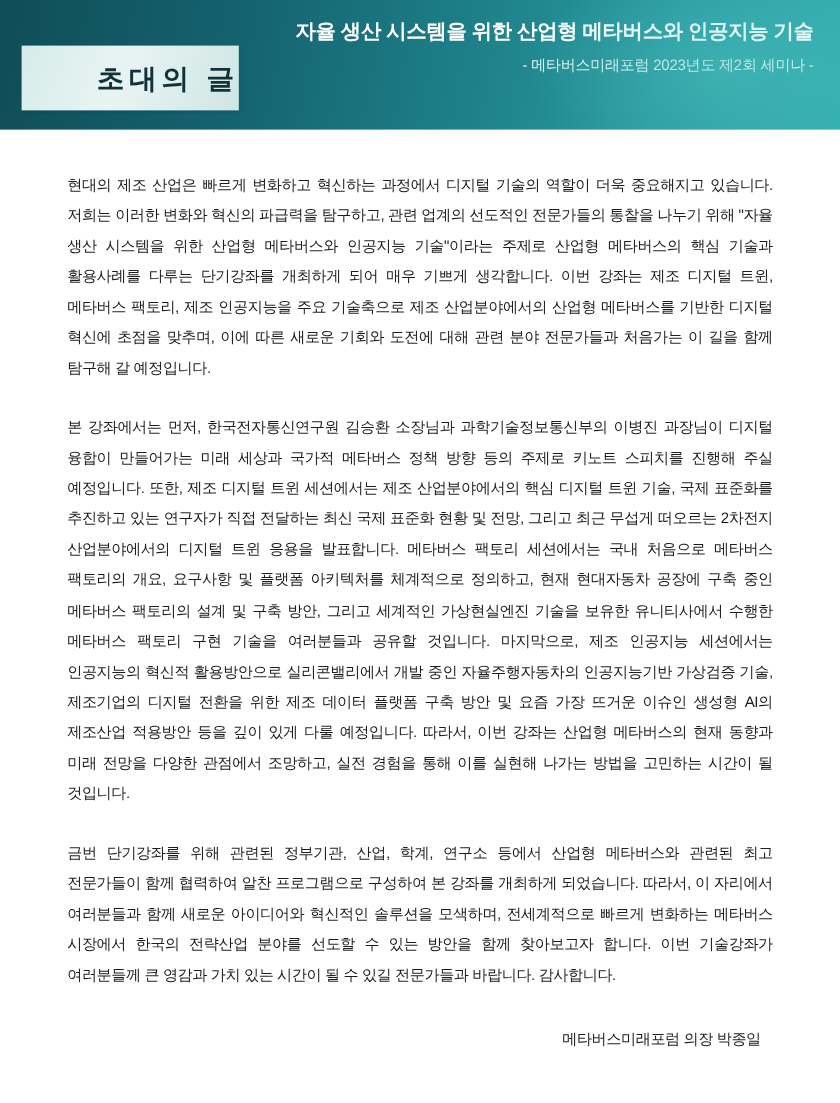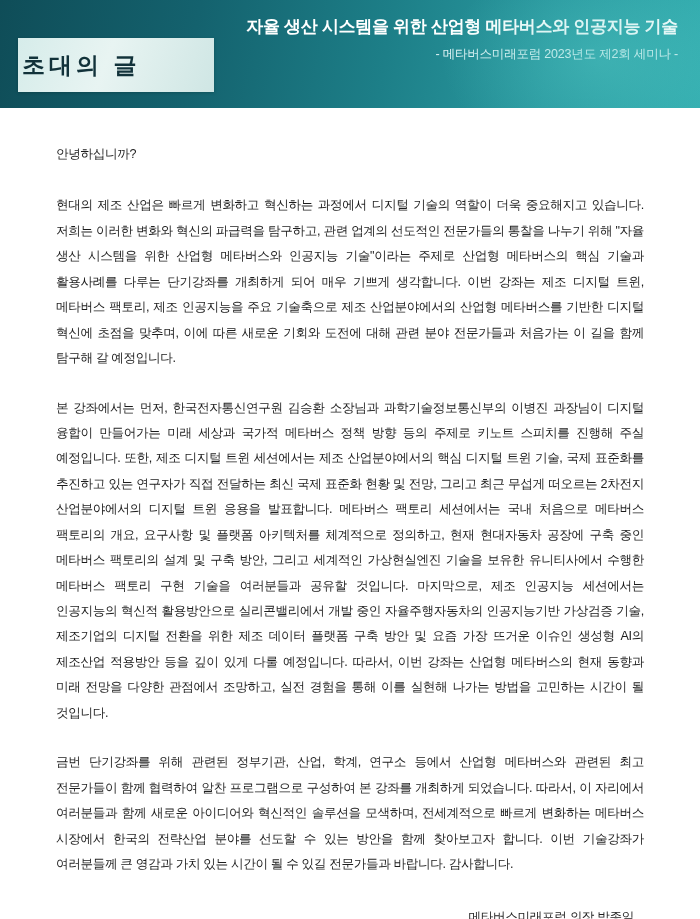--- a/index.html
+++ b/index.html
@@ -55,26 +55,26 @@
     margin-top: 8px;
     letter-spacing: -0.2px;
     white-space: nowrap;
   }
 
   
   .ribbon {
     position: absolute;
     left: 18px;
     top: 38px;
-    width: 196px;
+    width: 181px;
     height: 54px;
     background: linear-gradient(110deg, #d6ecea 0%, #e8f4f2 45%, #cfe6e4 100%);
     display: flex;
     align-items: center;
-    justify-content: flex-start;
+    justify-content: flex-end;
     box-shadow: 0 1px 3px rgba(0,0,0,0.18);
   }
   .ribbon-inner {
     font-size: 23px;
     font-weight: bold;
     color: #12323a;
     letter-spacing: 4px;
     padding-left: 4px;
   }
   .ribbon-tail {
@@ -127,21 +127,20 @@
     <div class="header-subtitle">- 메타버스미래포럼 2023년도 제2회 세미나 -</div>
   </div>
 </div>
 <div class="ribbon">
   <span class="ribbon-inner">초대의 글</span>
 </div>
 <div class="ribbon-tail"></div>
 
 <div class="page">
 
-  <p class="para greeting">안녕하십니까?</p>
 
   <p class="para">현대의 제조 산업은 빠르게 변화하고 혁신하는 과정에서 디지털 기술의 역할이 더욱 중요해지고 있습니다. 저희는 이러한 변화와 혁신의 파급력을 탐구하고, 관련 업계의 선도적인 전문가들의 통찰을 나누기 위해 "자율 생산 시스템을 위한 산업형 메타버스와 인공지능 기술"이라는 주제로 산업형 메타버스의 핵심 기술과 활용사례를 다루는 단기강좌를 개최하게 되어 매우 기쁘게 생각합니다. 이번 강좌는 제조 디지털 트윈, 메타버스 팩토리, 제조 인공지능을 주요 기술축으로 제조 산업분야에서의 산업형 메타버스를 기반한 디지털 혁신에 초점을 맞추며, 이에 따른 새로운 기회와 도전에 대해 관련 분야 전문가들과 처음가는 이 길을 함께 탐구해 갈 예정입니다.</p>
 
   <p class="para">본 강좌에서는 먼저, 한국전자통신연구원 김승환 소장님과 과학기술정보통신부의 이병진 과장님이 디지털 융합이 만들어가는 미래 세상과 국가적 메타버스 정책 방향 등의 주제로 키노트 스피치를 진행해 주실 예정입니다. 또한, 제조 디지털 트윈 세션에서는 제조 산업분야에서의 핵심 디지털 트윈 기술, 국제 표준화를 추진하고 있는 연구자가 직접 전달하는 최신 국제 표준화 현황 및 전망, 그리고 최근 무섭게 떠오르는 2차전지 산업분야에서의 디지털 트윈 응용을 발표합니다. 메타버스 팩토리 세션에서는 국내 처음으로 메타버스 팩토리의 개요, 요구사항 및 플랫폼 아키텍처를 체계적으로 정의하고, 현재 현대자동차 공장에 구축 중인 메타버스 팩토리의 설계 및 구축 방안, 그리고 세계적인 가상현실엔진 기술을 보유한 유니티사에서 수행한 메타버스 팩토리 구현 기술을 여러분들과 공유할 것입니다. 마지막으로, 제조 인공지능 세션에서는 인공지능의 혁신적 활용방안으로 실리콘밸리에서 개발 중인 자율주행자동차의 인공지능기반 가상검증 기술, 제조기업의 디지털 전환을 위한 제조 데이터 플랫폼 구축 방안 및 요즘 가장 뜨거운 이슈인 생성형 AI의 제조산업 적용방안 등을 깊이 있게 다룰 예정입니다. 따라서, 이번 강좌는 산업형 메타버스의 현재 동향과 미래 전망을 다양한 관점에서 조망하고, 실전 경험을 통해 이를 실현해 나가는 방법을 고민하는 시간이 될 것입니다.</p>
 
   <p class="para">금번 단기강좌를 위해 관련된 정부기관, 산업, 학계, 연구소 등에서 산업형 메타버스와 관련된 최고 전문가들이 함께 협력하여 알찬 프로그램으로 구성하여 본 강좌를 개최하게 되었습니다. 따라서, 이 자리에서 여러분들과 함께 새로운 아이디어와 혁신적인 솔루션을 모색하며, 전세계적으로 빠르게 변화하는 메타버스 시장에서 한국의 전략산업 분야를 선도할 수 있는 방안을 함께 찾아보고자 합니다. 이번 기술강좌가 여러분들께 큰 영감과 가치 있는 시간이 될 수 있길 전문가들과 바랍니다. 감사합니다.</p>
 
   <div class="signature">
     <div class="sig-line">메타버스미래포럼 의장 박종일</div>
 

